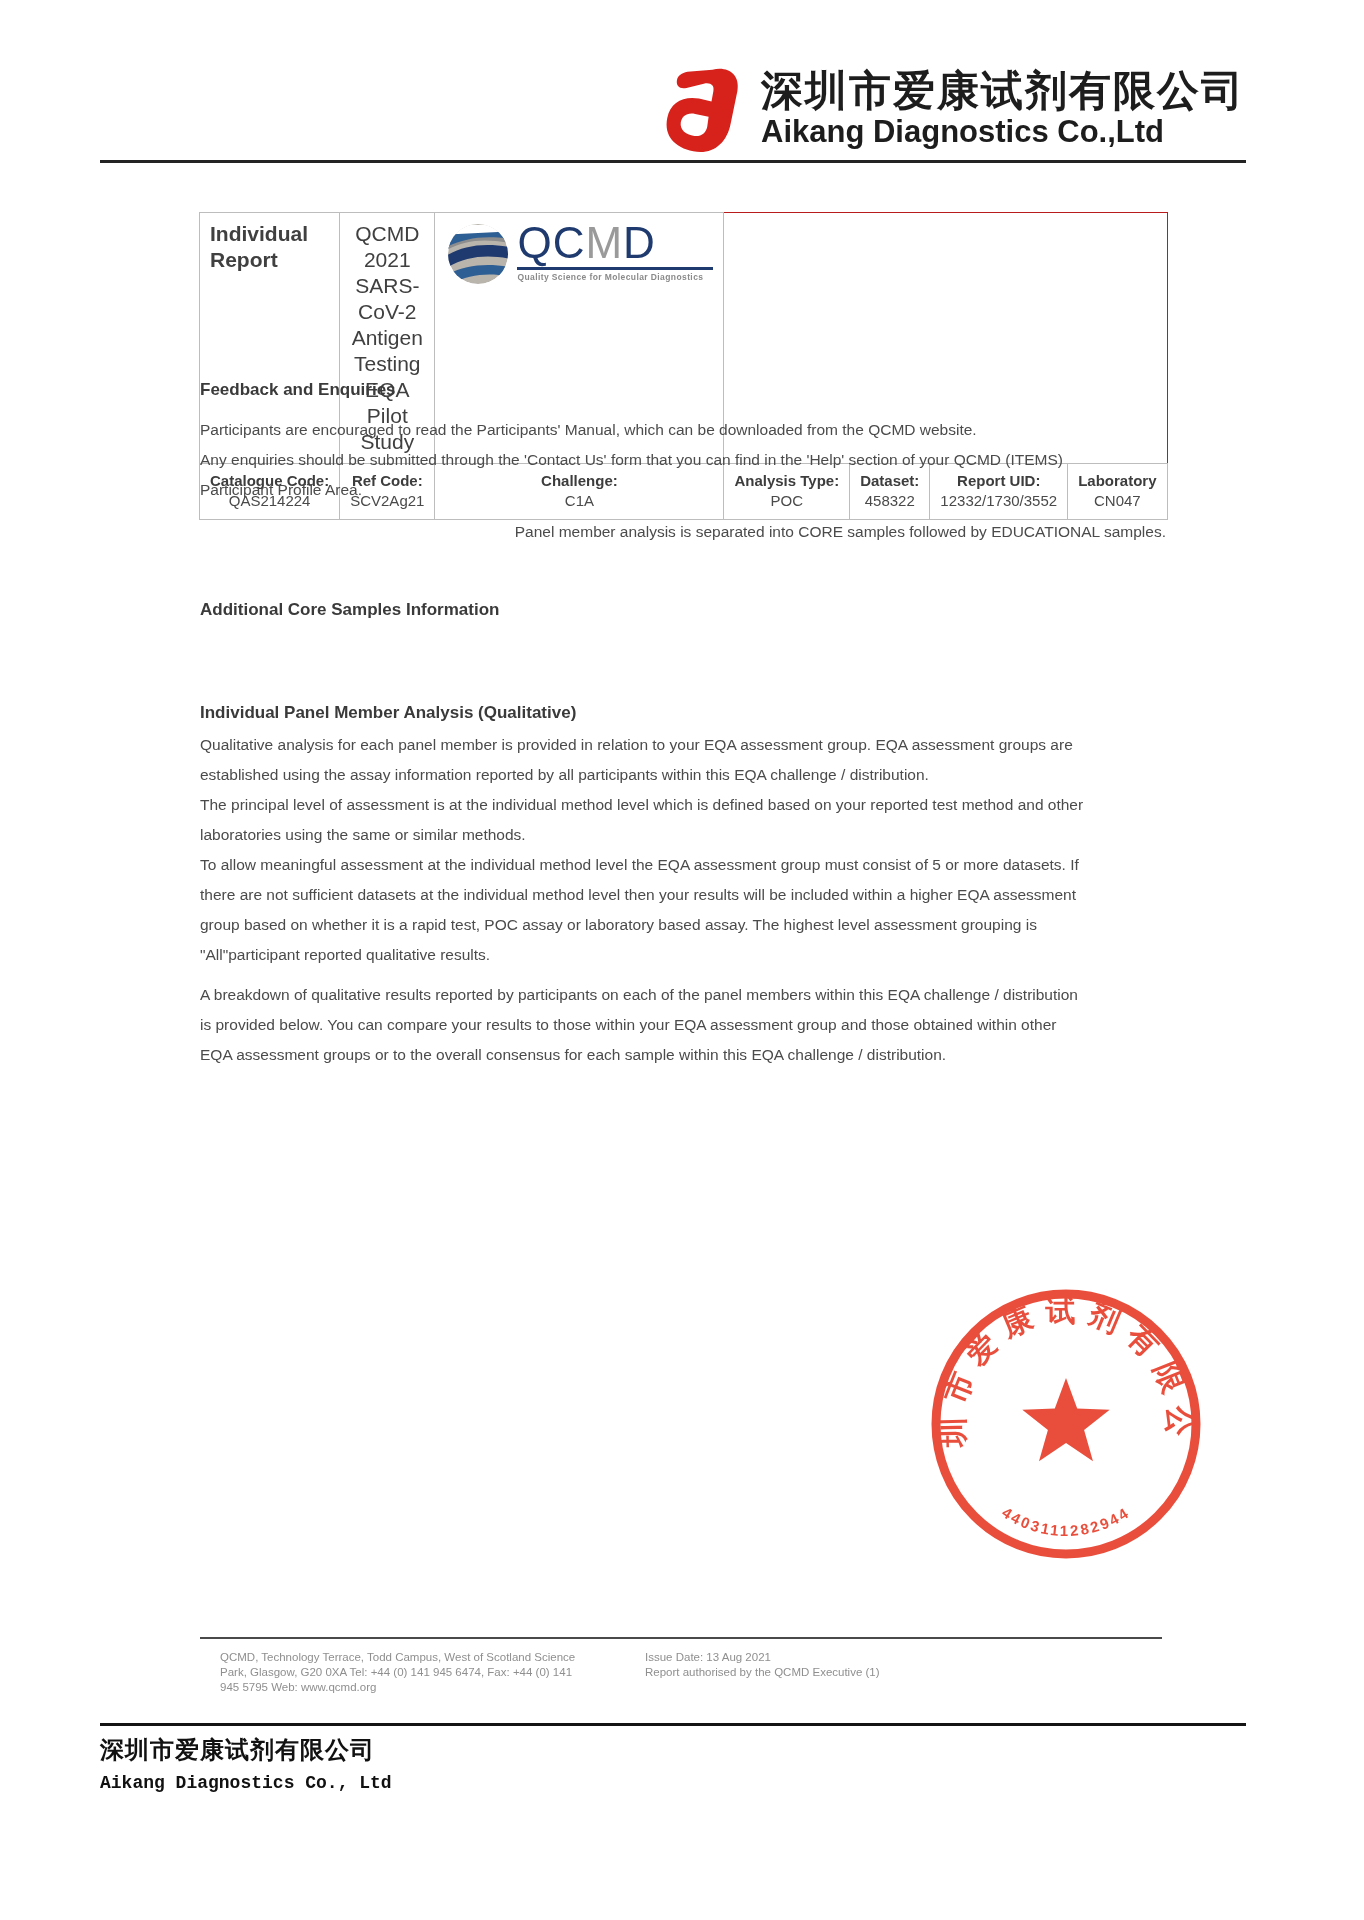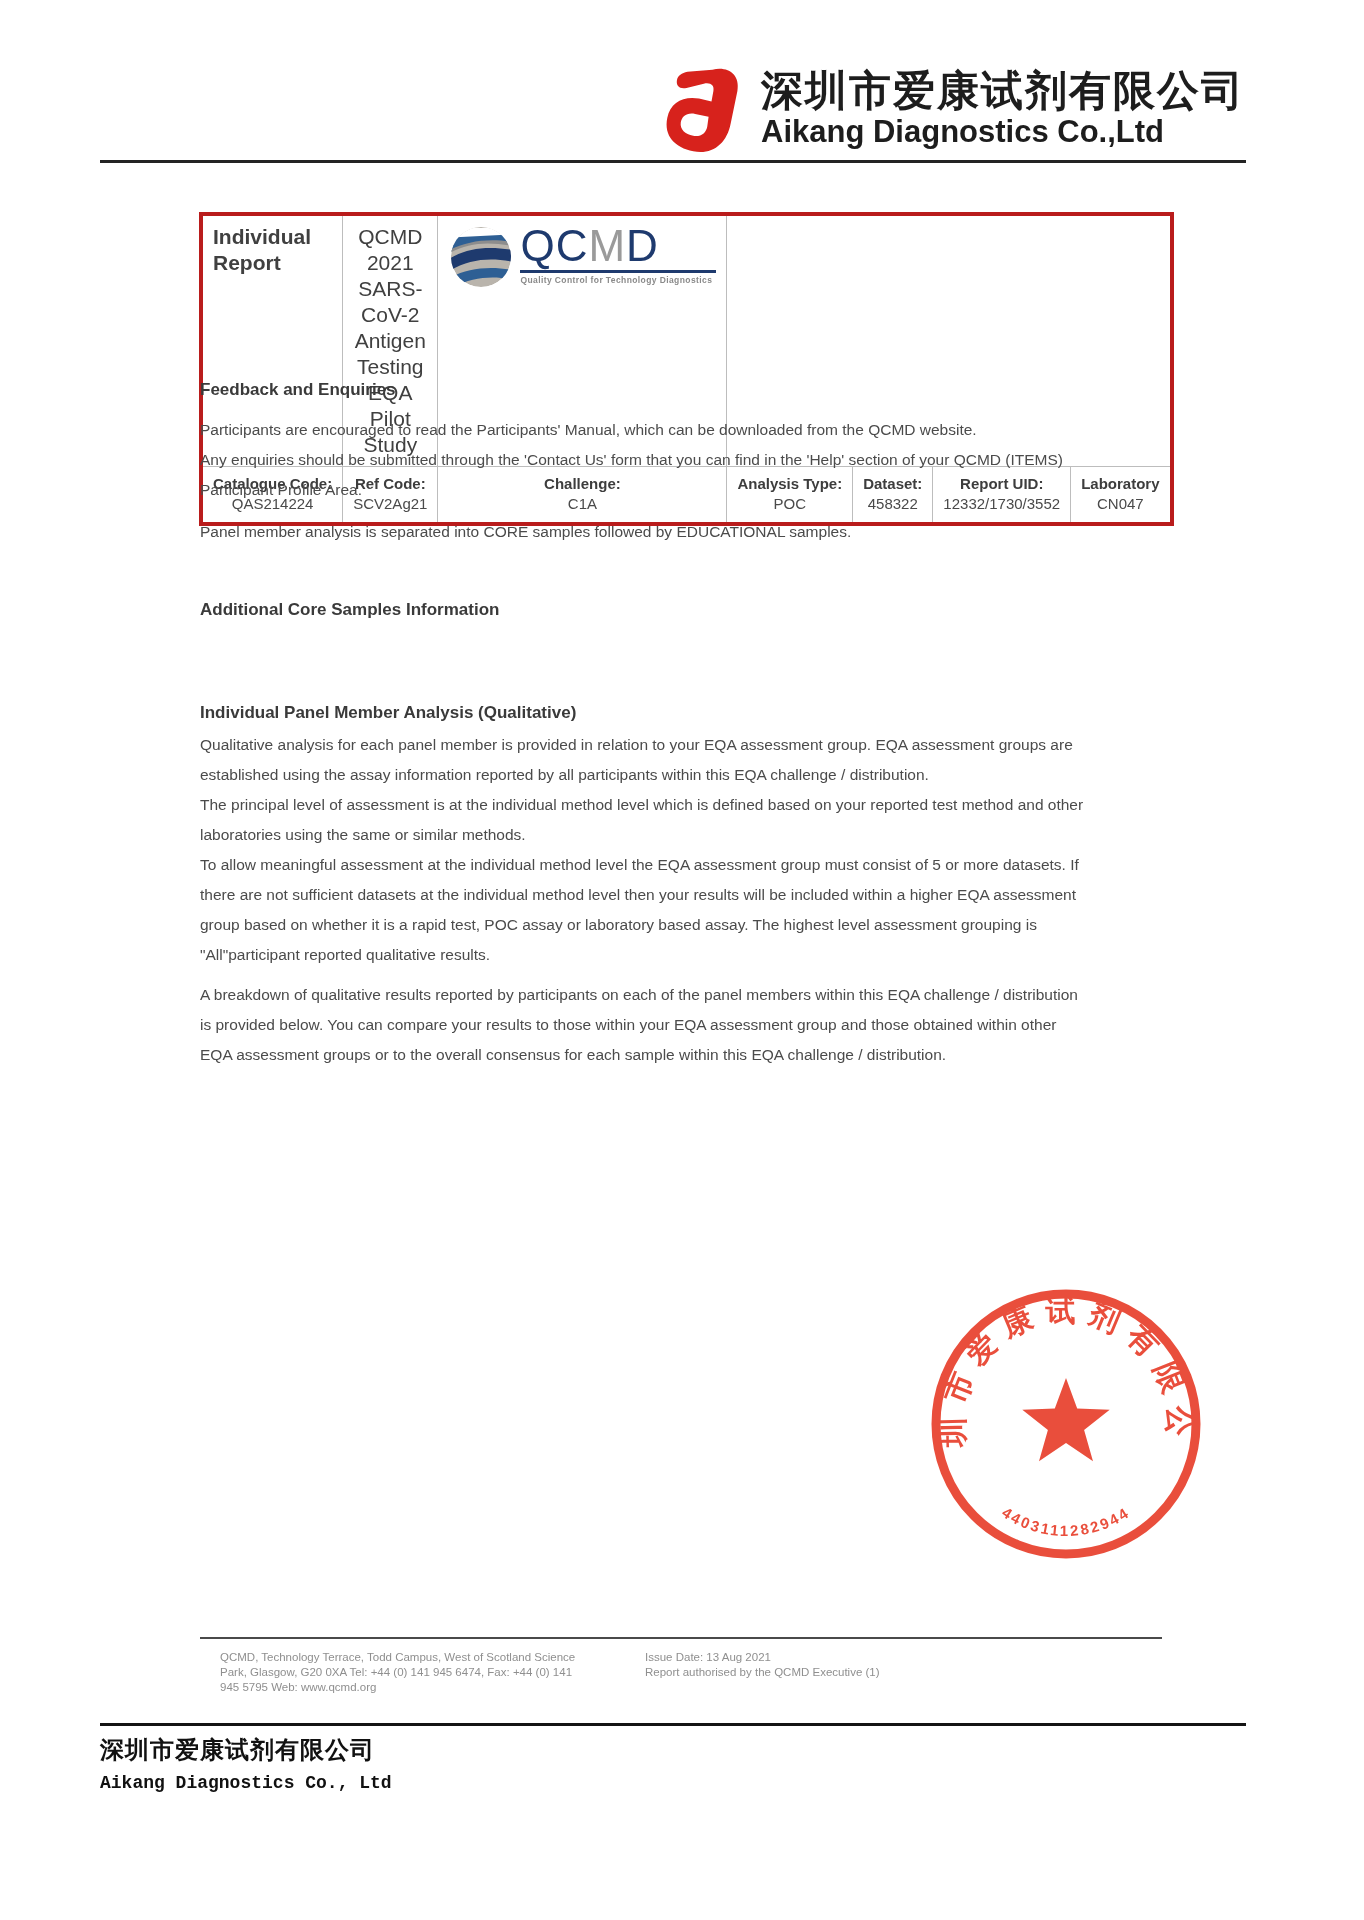--- a/index.html
+++ b/index.html
@@ -14,21 +14,21 @@
   }
   
   .co-header{position:absolute;top:58px;right:119px;display:flex;align-items:center;gap:14px;}
   .co-logo{width:96px;height:96px;margin-top:6px;}
   .co-names{text-align:left;}
   .co-cn{font-size:42px;font-weight:bold;color:#1d1d1d;letter-spacing:2px;line-height:46px;white-space:nowrap;}
   .co-en{font-size:31px;font-weight:bold;color:#1d1d1d;letter-spacing:0px;line-height:36px;white-space:nowrap;}
   .rule-top{position:absolute;left:100px;top:160px;width:1146px;height:3px;background:#232323;}
 
   
-  .rpt-table{position:absolute;left:199px;top:212px;width:963px;border:4px solid #b91c1c;border-collapse:collapse;}
+  .rpt-table{position:absolute;left:199px;top:212px;width:963px;border:1px solid #b91c1c;border-collapse:collapse;}
   .rpt-table td{border:1px solid #bdbdbd;vertical-align:top;padding:8px 10px;}
   .row1 td{height:60px;}
   .cell-reporttype{width:174px;font-size:21px;font-weight:bold;color:#404040;line-height:26px;}
   .cell-title{width:502px;font-size:21px;font-weight:normal;color:#404040;line-height:26px;text-align:center;}
   .cell-qcmdlogo{width:287px;padding:4px 6px;}
   .meta-label{font-size:15px;font-weight:bold;color:#3d3d3d;line-height:20px;white-space:nowrap;}
   .meta-value{font-size:15px;color:#4a4a4a;line-height:20px;white-space:nowrap;}
   .row2 td{height:40px;padding-top:7px;text-align:center;}
   .row2 td:nth-child(1){width:174px;}
   .row2 td:nth-child(2){width:123px;}
@@ -122,21 +122,21 @@
               <path d="M -6 30 C 12 12 34 10 74 18 L 74 4 L -6 4 Z" fill="#ffffff"></path>
               <path d="M -6 34 C 16 16 40 14 74 22 L 74 10 L -6 14 Z" fill="#2e5f94"></path>
               <path d="M -6 52 C 18 34 44 32 74 40 L 74 28 C 40 20 14 24 -6 40 Z" fill="#1e3a6e"></path>
               <path d="M -6 70 C 20 52 46 50 74 58 L 74 48 C 42 40 16 44 -6 58 Z" fill="#2e5f94"></path>
               <path d="M -6 34 C 16 18 40 16 74 24 L 74 20 C 40 12 14 18 -6 30 Z" fill="#8d8d8d"></path>
             </g>
           </svg>
           <div class="qcmd-right">
             <div class="qcmd-word"><span class="qcmd-navy">QC</span><span class="qcmd-gray">M</span><span class="qcmd-navy">D</span></div>
             <div class="qcmd-underline"></div>
-            <div class="qcmd-tagline">Quality Control for Technology Diagnostics</div>
+            <div class="qcmd-tagline">Quality Science for Molecular Diagnostics</div>
           </div>
         </div>
       </td>
     </tr>
     <tr class="row2">
       <td>
         <div class="meta-label">Catalogue Code:</div>
         <div class="meta-value">QAS214224</div>
       </td>
       <td>
@@ -162,21 +162,21 @@
       <td>
         <div class="meta-label">Laboratory</div>
         <div class="meta-value">CN047</div>
       </td>
     </tr>
   </tbody>
     </table>
 
   <div class="body-block h-section" style="top:380px;">Feedback and Enquiries</div>
   <div class="body-block para" style="top:415px;">Participants are encouraged to read the Participants' Manual, which can be downloaded from the QCMD website.<br>Any enquiries should be submitted through the 'Contact Us' form that you can find in the 'Help' section of your QCMD (ITEMS)<br>Participant Profile Area.</div>
-  <div class="body-block para" style="top:517px;">Panel member analysis is separated into CORE samples followed by EDUCATIONAL samples.</div>
+  <div class="body-block para" style="top:517px;text-align:right;">Panel member analysis is separated into CORE samples followed by EDUCATIONAL samples.</div>
 
   <div class="body-block h-section" style="top:600px;">Additional Core Samples Information</div>
 
   <div class="body-block h-section" style="top:703px;">Individual Panel Member Analysis (Qualitative)</div>
   <div class="body-block para" style="top:730px;">Qualitative analysis for each panel member is provided in relation to your EQA assessment group. EQA assessment groups are<br>established using the assay information reported by all participants within this EQA challenge / distribution.<br>The principal level of assessment is at the individual method level which is defined based on your reported test method and other<br>laboratories using the same or similar methods.</div>
   <div class="body-block para" style="top:850px;">To allow meaningful assessment at the individual method level the EQA assessment group must consist of 5 or more datasets. If<br>there are not sufficient datasets at the individual method level then your results will be included within a higher EQA assessment<br>group based on whether it is a rapid test, POC assay or laboratory based assay. The highest level assessment grouping is<br>"All"participant reported qualitative results.</div>
   <div class="body-block para" style="top:980px;">A breakdown of qualitative results reported by participants on each of the panel members within this EQA challenge / distribution<br>is provided below. You can compare your results to those within your EQA assessment group and those obtained within other<br>EQA assessment groups or to the overall consensus for each sample within this EQA challenge / distribution.</div>
 
   <svg class="stamp" viewBox="-150 -150 300 300" aria-hidden="false">
     <defs>

